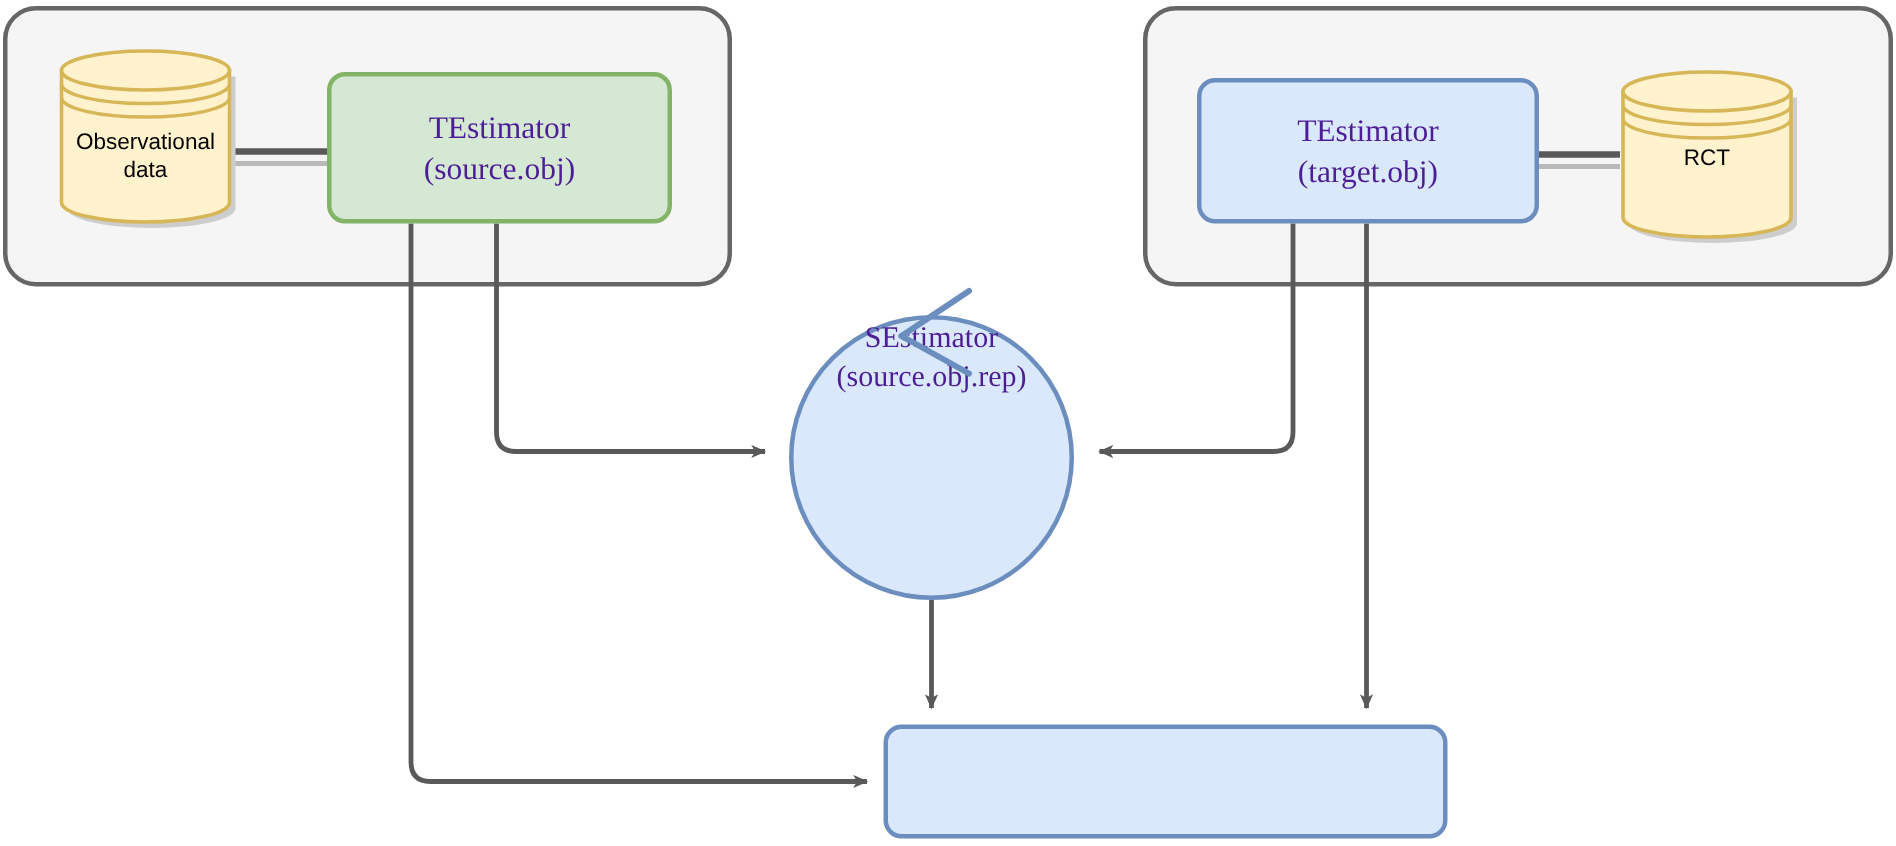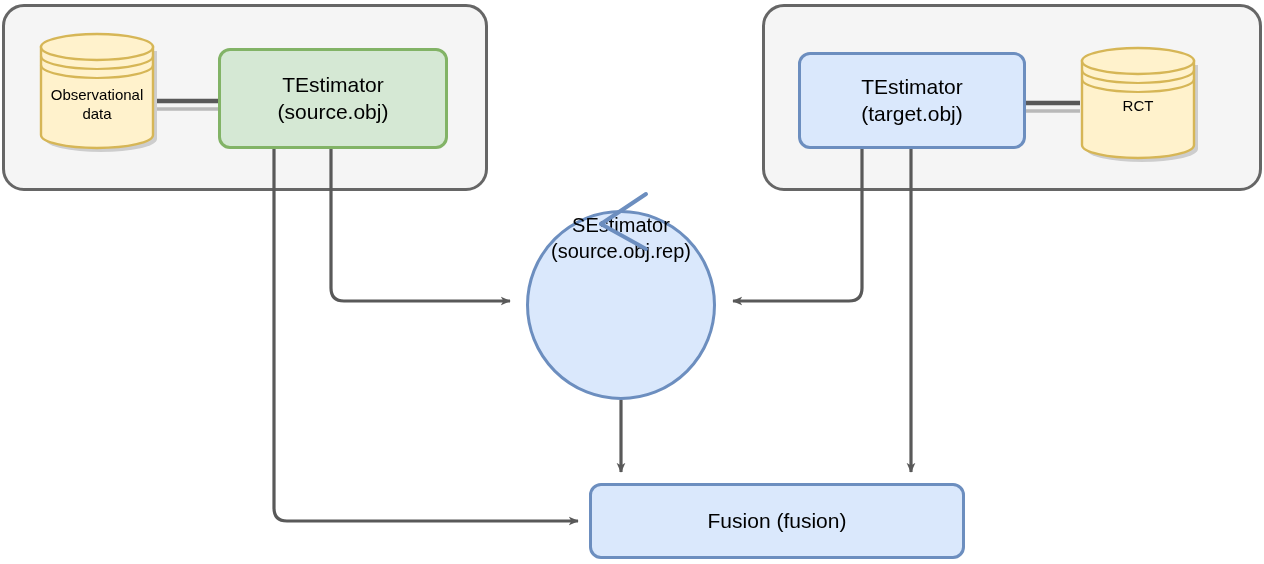--- a/index.html
+++ b/index.html
@@ -20,24 +20,24 @@
   }
   #edge-layer {
     position: absolute;
     left: 0;
     top: 0;
     width: 1264px;
     height: 564px;
     pointer-events: none;
   }
   .node-label {
-    font-family: Liberation Sans, sans-serif;
+    font-family: Liberation Serif, serif;
     text-align: center;
     line-height: 1.28;
-    color: #000000;
+    color: #4c1d95;
     white-space: pre-line;
     pointer-events: none;
   }
   
   .group-box {
     position: absolute;
     background: #f5f5f5;
     border: 3px solid #666666;
     border-radius: 22px;
     box-sizing: border-box;
@@ -199,16 +199,15 @@
 
   <svg style="position:absolute;left:576px;top:190px;width:90px;height:70px;" viewBox="0 0 90 70" xmlns="http://www.w3.org/2000/svg">
     <g stroke="#6c8ebf" stroke-width="4" fill="none" stroke-linecap="round">
       <path d="M 70 4 L 25 34"></path>
       <path d="M 25 34 L 70 59"></path>
     </g>
   </svg>
 
   <div class="rect-node" id="node-fusion">
     <span class="shadow-pad"></span>
-    <span class="node-label">Fusion (fusion)</span>
   </div>
 
 </div>
 
 </body></html>

